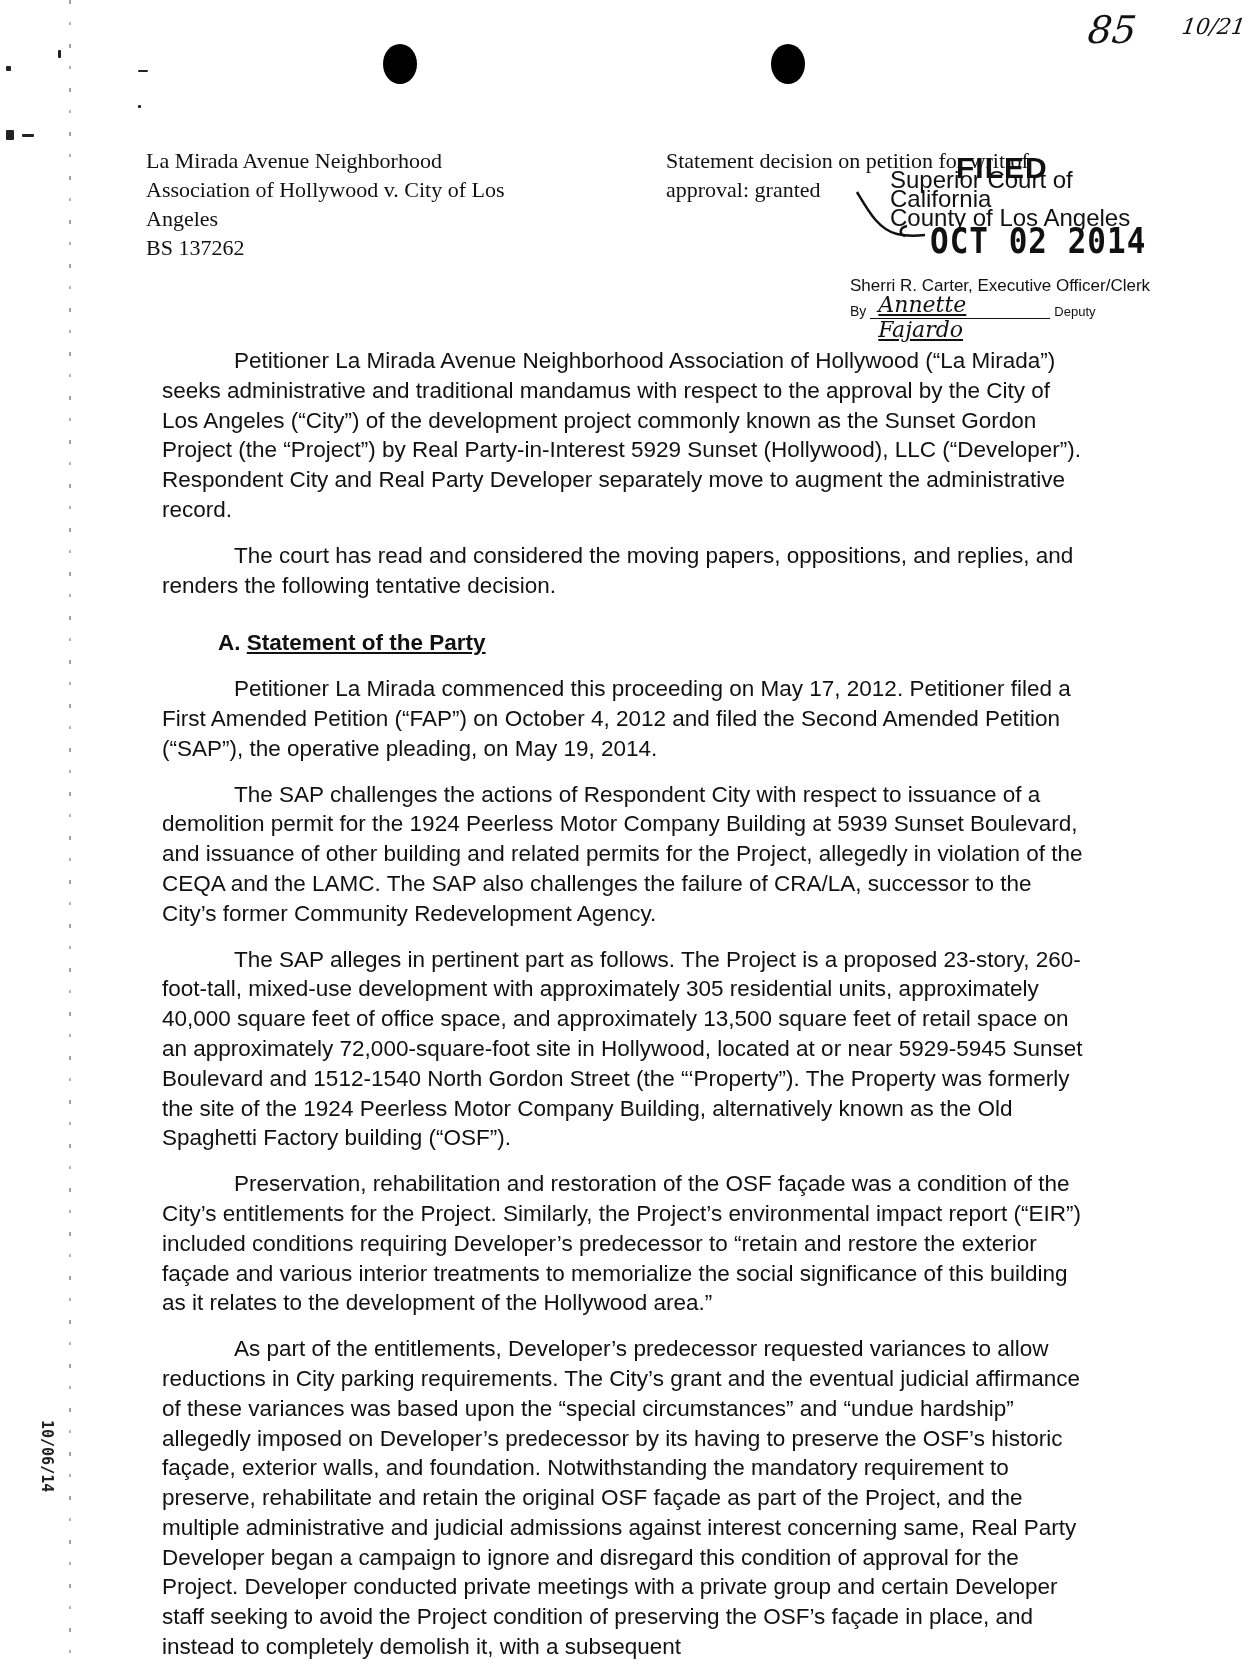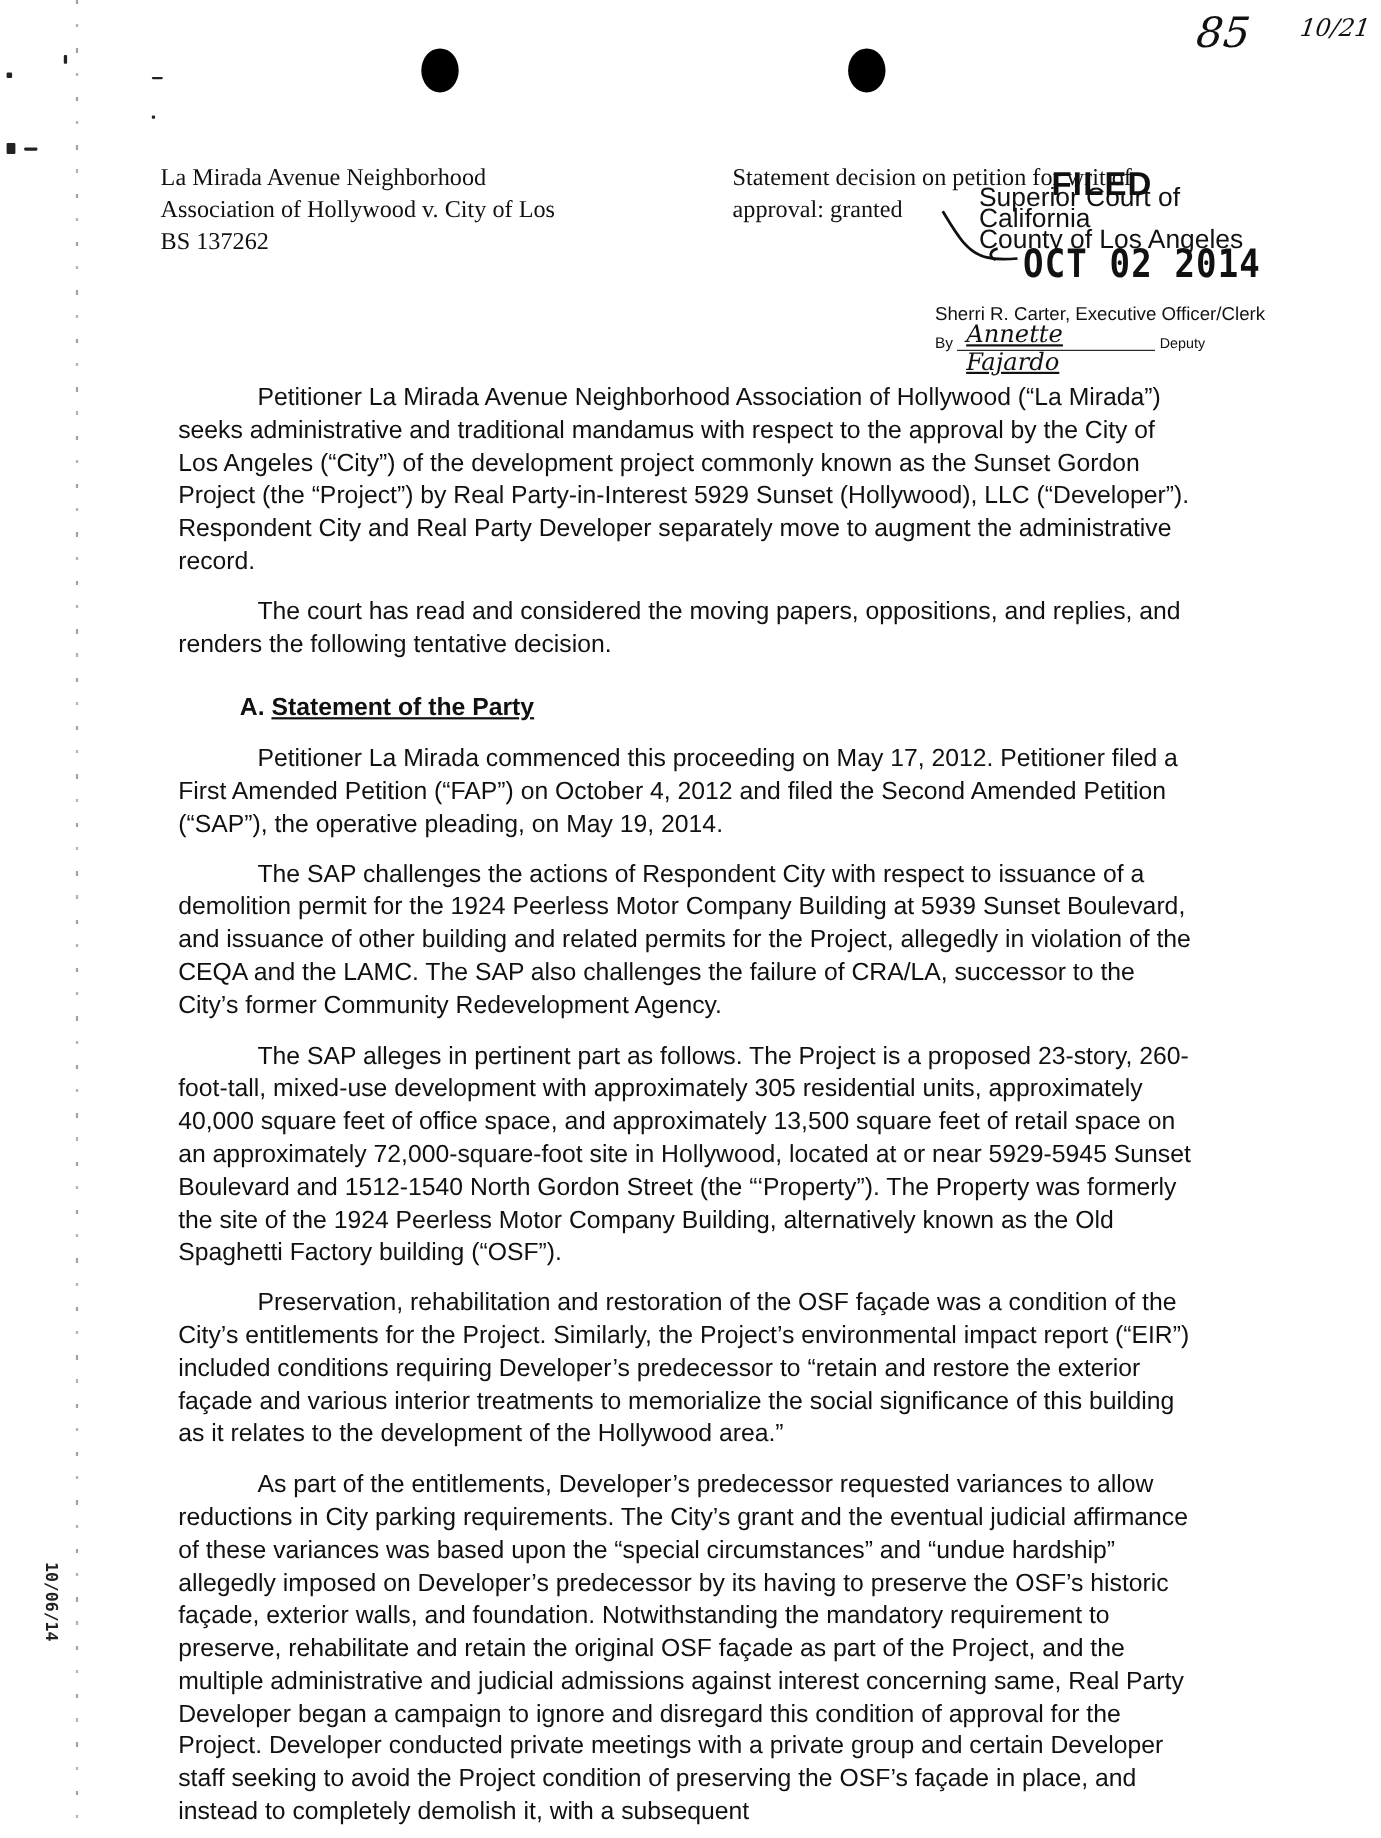--- a/index.html
+++ b/index.html
@@ -56,20 +56,21 @@
 <div class="speck" style="left:6px; top:130px; width:8px; height:10px;"></div>
 <div class="speck" style="left:22px; top:134px; width:12px; height:3px;"></div>
 <div class="speck" style="left:138px; top:105px; width:3px; height:3px;"></div>
 
 <div class="abs handwritten hand-85">85</div>
 <div class="abs handwritten hand-date">10/21</div>
 
 <div class="abs caption-left">
   <div class="u">La Mirada Avenue Neighborhood</div>
   <div class="u">Association of Hollywood v. City of Los</div>
+  <div class="u">Angeles</div>
   <div>BS 137262</div>
 </div>
 
 <div class="abs caption-right">
   <div>Statement decision on petition for writ of</div>
   <div>approval: granted</div>
 </div>
 
 <div class="abs stamp stamp-filed">FILED</div>
 <div class="abs stamp stamp-court">

